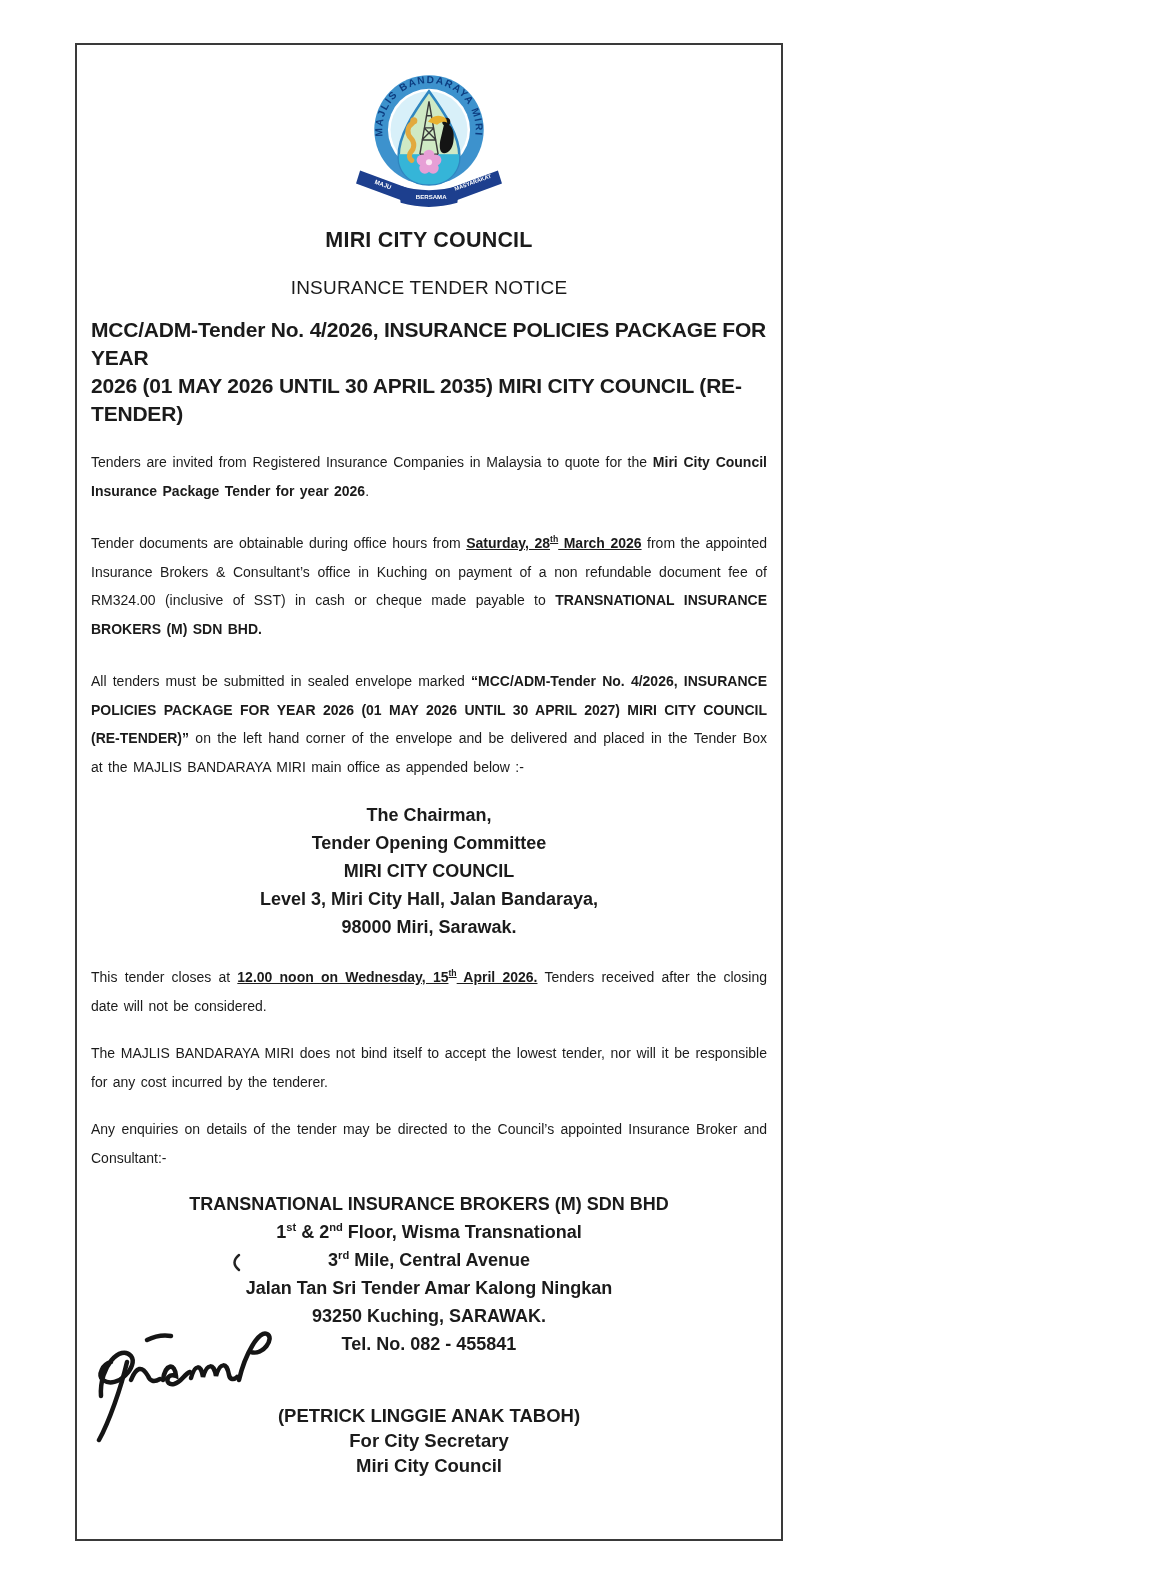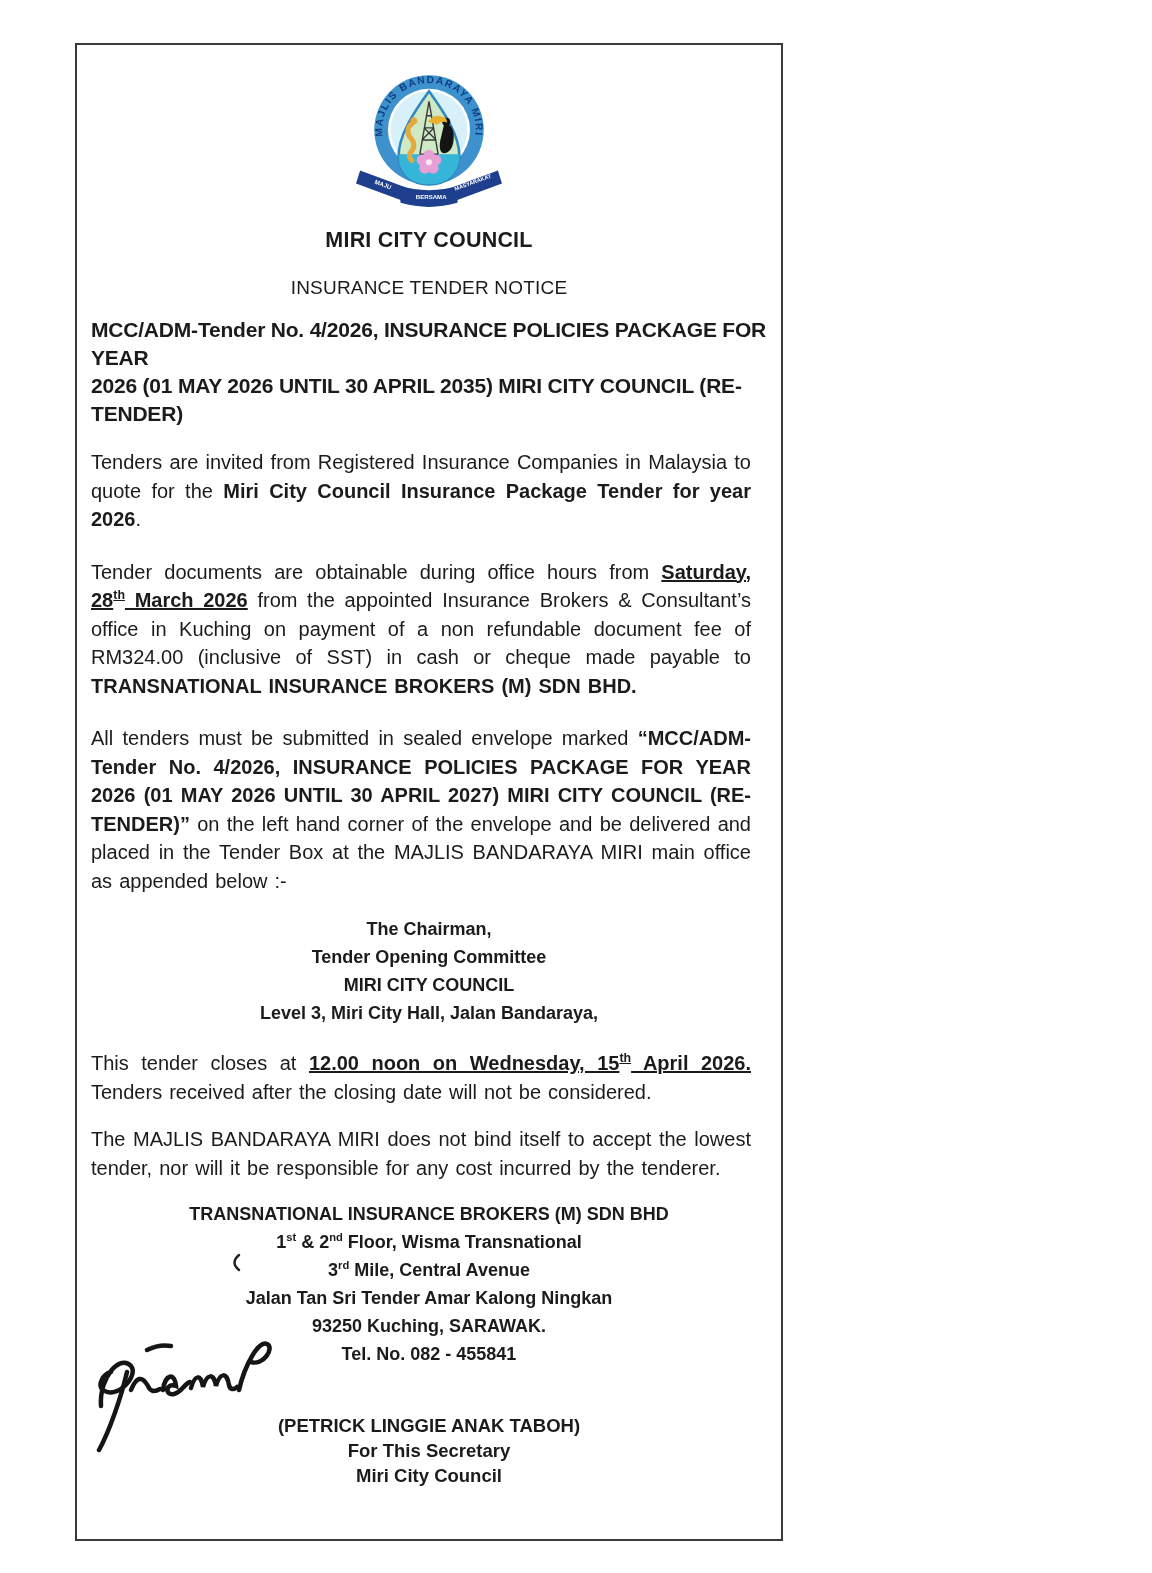--- a/index.html
+++ b/index.html
@@ -32,22 +32,22 @@
     margin-top:23px;
     font-size:19px;font-weight:normal;
     text-align:center;line-height:24px;letter-spacing:.2px;
   }
   .ref{
     margin-top:16px;
     font-size:21px;font-weight:bold;
     text-align:left;line-height:28px;letter-spacing:-0.2px;
   }
   p.body{
-    margin:15px 16px 0 0;
-    font-size:20px;line-height:28.5px;
+    margin:15px 0 0 0;
+    font-size:14px;line-height:28.5px;
     text-align:justify;
     word-spacing:1.5px;
   }
   .b{font-weight:bold;}
   .bu{font-weight:bold;text-decoration:underline;}
   sup{font-size:0.62em;line-height:0;vertical-align:super;}
   .centerblock{
     margin-top:15px;
     font-size:18px;font-weight:bold;
     text-align:center;line-height:28px;
@@ -141,26 +141,28 @@
 
     <p class="body" style="margin-top:24px"><span>Tender documents are obtainable during office hours from </span><span class="bu">Saturday, 28</span><sup class="bu">th</sup><span class="bu"> March 2026</span><span> from the appointed Insurance Brokers &amp; Consultant’s office in Kuching on payment of a non refundable document fee of RM324.00 (inclusive of SST) in cash or cheque made payable to </span><span class="b">TRANSNATIONAL INSURANCE BROKERS (M) SDN BHD</span><span class="b">.</span></p>
 
     <p class="body" style="margin-top:24px"><span>All tenders must be submitted in sealed envelope marked </span><span class="b">“MCC/ADM-Tender No. 4/2026, INSURANCE POLICIES PACKAGE FOR YEAR 2026 (01 MAY 2026 UNTIL 30 APRIL 2027) MIRI CITY COUNCIL (RE-TENDER)”</span><span> on the left hand corner of the envelope and be delivered and placed in the Tender Box at the MAJLIS BANDARAYA MIRI main office as appended below :-</span></p>
 
     <div class="centerblock" style="margin-top:20px">
       <div>The Chairman,</div>
       <div>Tender Opening Committee</div>
       <div>MIRI CITY COUNCIL</div>
       <div>Level 3, Miri City Hall, Jalan Bandaraya,</div>
+      <div>98000 Miri, Sarawak.</div>
     </div>
 
     <p class="body" style="margin-top:22px"><span>This tender closes at </span><span class="bu">12.00 noon on Wednesday, 15</span><sup class="bu">th</sup><span class="bu"> April 2026.</span><span> Tenders received after the closing date will not be considered.</span></p>
 
     <p class="body" style="margin-top:19px">The MAJLIS BANDARAYA MIRI does not bind itself to accept the lowest tender, nor will it be responsible for any cost incurred by the tenderer.</p>
 
+    <p class="body" style="margin-top:19px">Any enquiries on details of the tender may be directed to the Council’s appointed Insurance Broker and Consultant:-</p>
 
     <div class="centerblock" style="margin-top:18px">
       <div>TRANSNATIONAL INSURANCE BROKERS (M) SDN BHD</div>
       <div><span>1</span><sup>st</sup><span> &amp; 2</span><sup>nd</sup><span> Floor, Wisma Transnational</span></div>
       <div><span>3</span><sup>rd</sup><span> Mile, Central Avenue</span></div>
       <div>Jalan Tan Sri Tender Amar Kalong Ningkan</div>
       <div>93250 Kuching, SARAWAK.</div>
       <div>Tel. No. 082 - 455841</div>
     </div>
 
@@ -170,21 +172,21 @@
           <path d="M14,78 C12,48 34,26 44,38 C52,48 30,72 16,62 C10,57 16,46 24,44"></path>
           <path d="M40,44 C34,70 22,104 12,122"></path>
           <path d="M44,62 q8,-20 17,-4 q3,8 12,3"></path>
           <path d="M76,62 c2,-16 12,-18 13,-4 c-10,-4 -12,10 -2,8 c8,-2 10,-10 16,-12"></path>
           <path d="M104,60 c4,-14 10,-14 12,-1 c4,-14 11,-14 13,-1 c4,-14 11,-14 13,-1 c1,5 5,5 8,2"></path>
           <path d="M152,62 C158,36 172,12 180,16 C188,20 176,38 164,34"></path>
           <path d="M60,22 q12,-6 24,-4"></path>
         </g>
       </svg>
       <div class="sig-name"><span>(PETRICK LINGGIE ANAK TABOH)</span></div>
-      <div class="sig-line">For This Secretary</div>
+      <div class="sig-line">For City Secretary</div>
       <div class="sig-line">Miri City Council</div>
     </div>
 
     <svg class="ink-mark" width="14" height="20" viewBox="0 0 14 20">
       <path d="M10,2 C4,7 4,12 10,17" fill="none" stroke="#222" stroke-width="2.5" stroke-linecap="round"></path>
     </svg>
 
   </div>
 </div>
 

